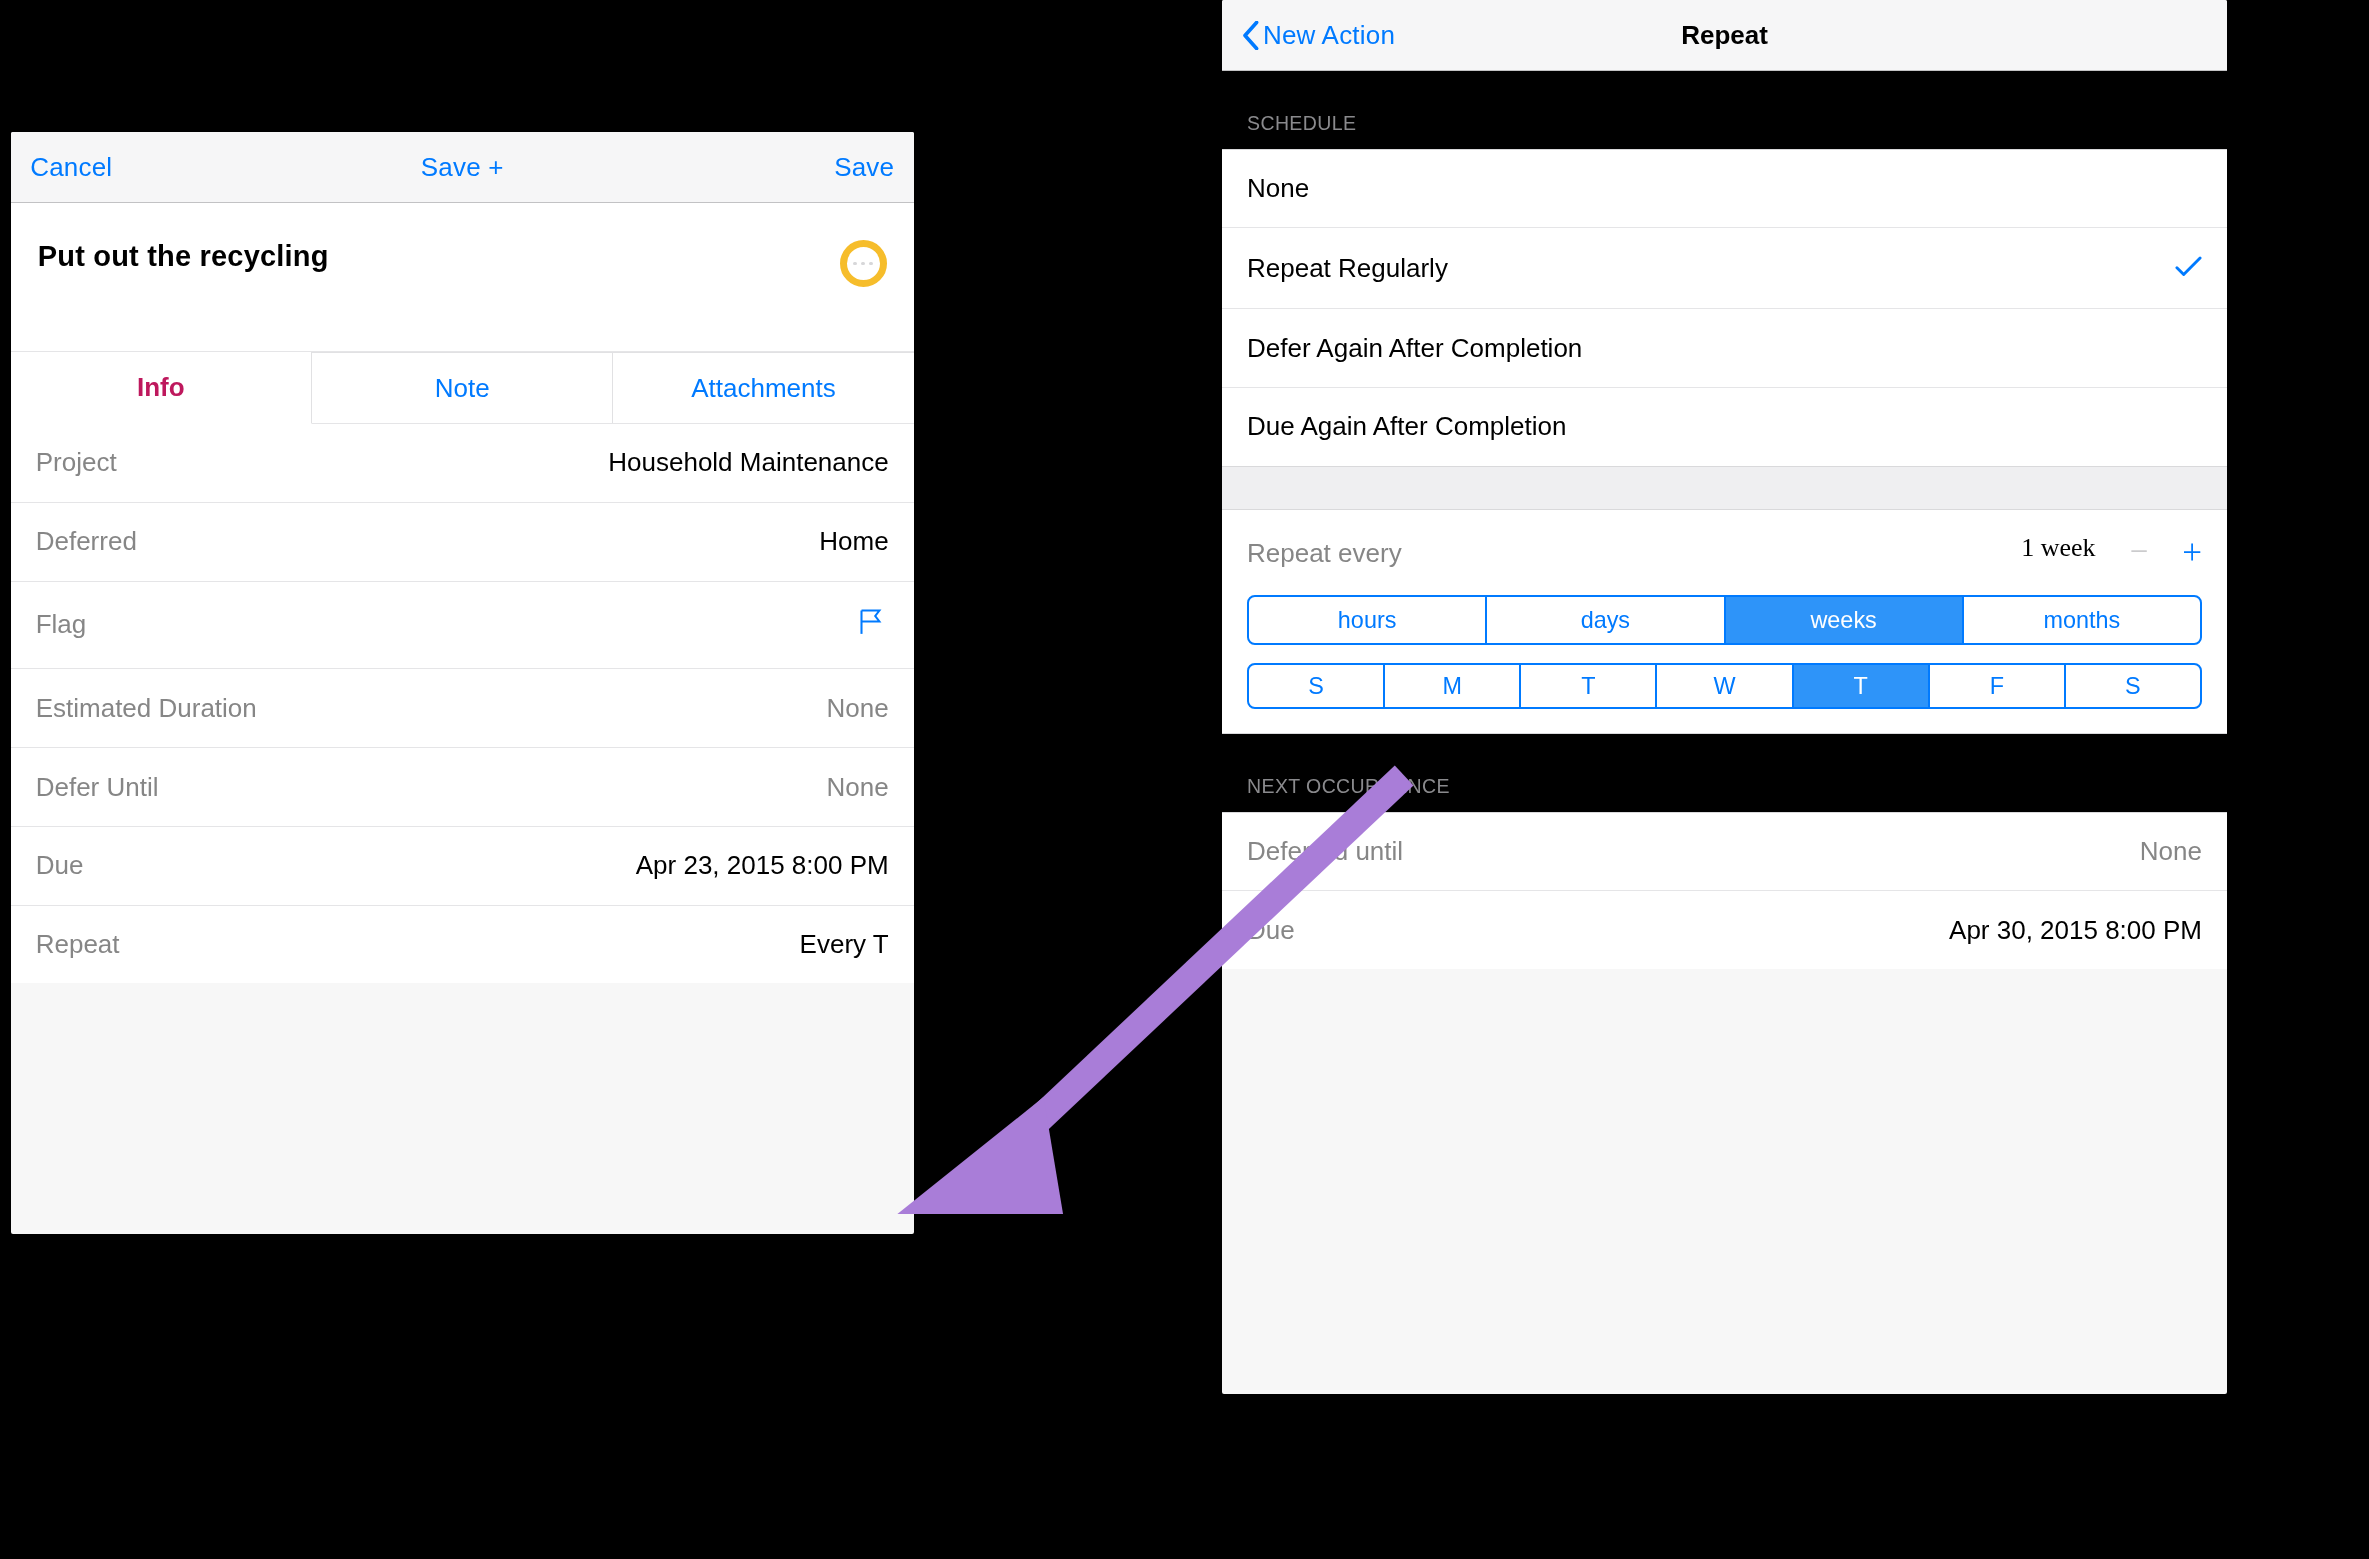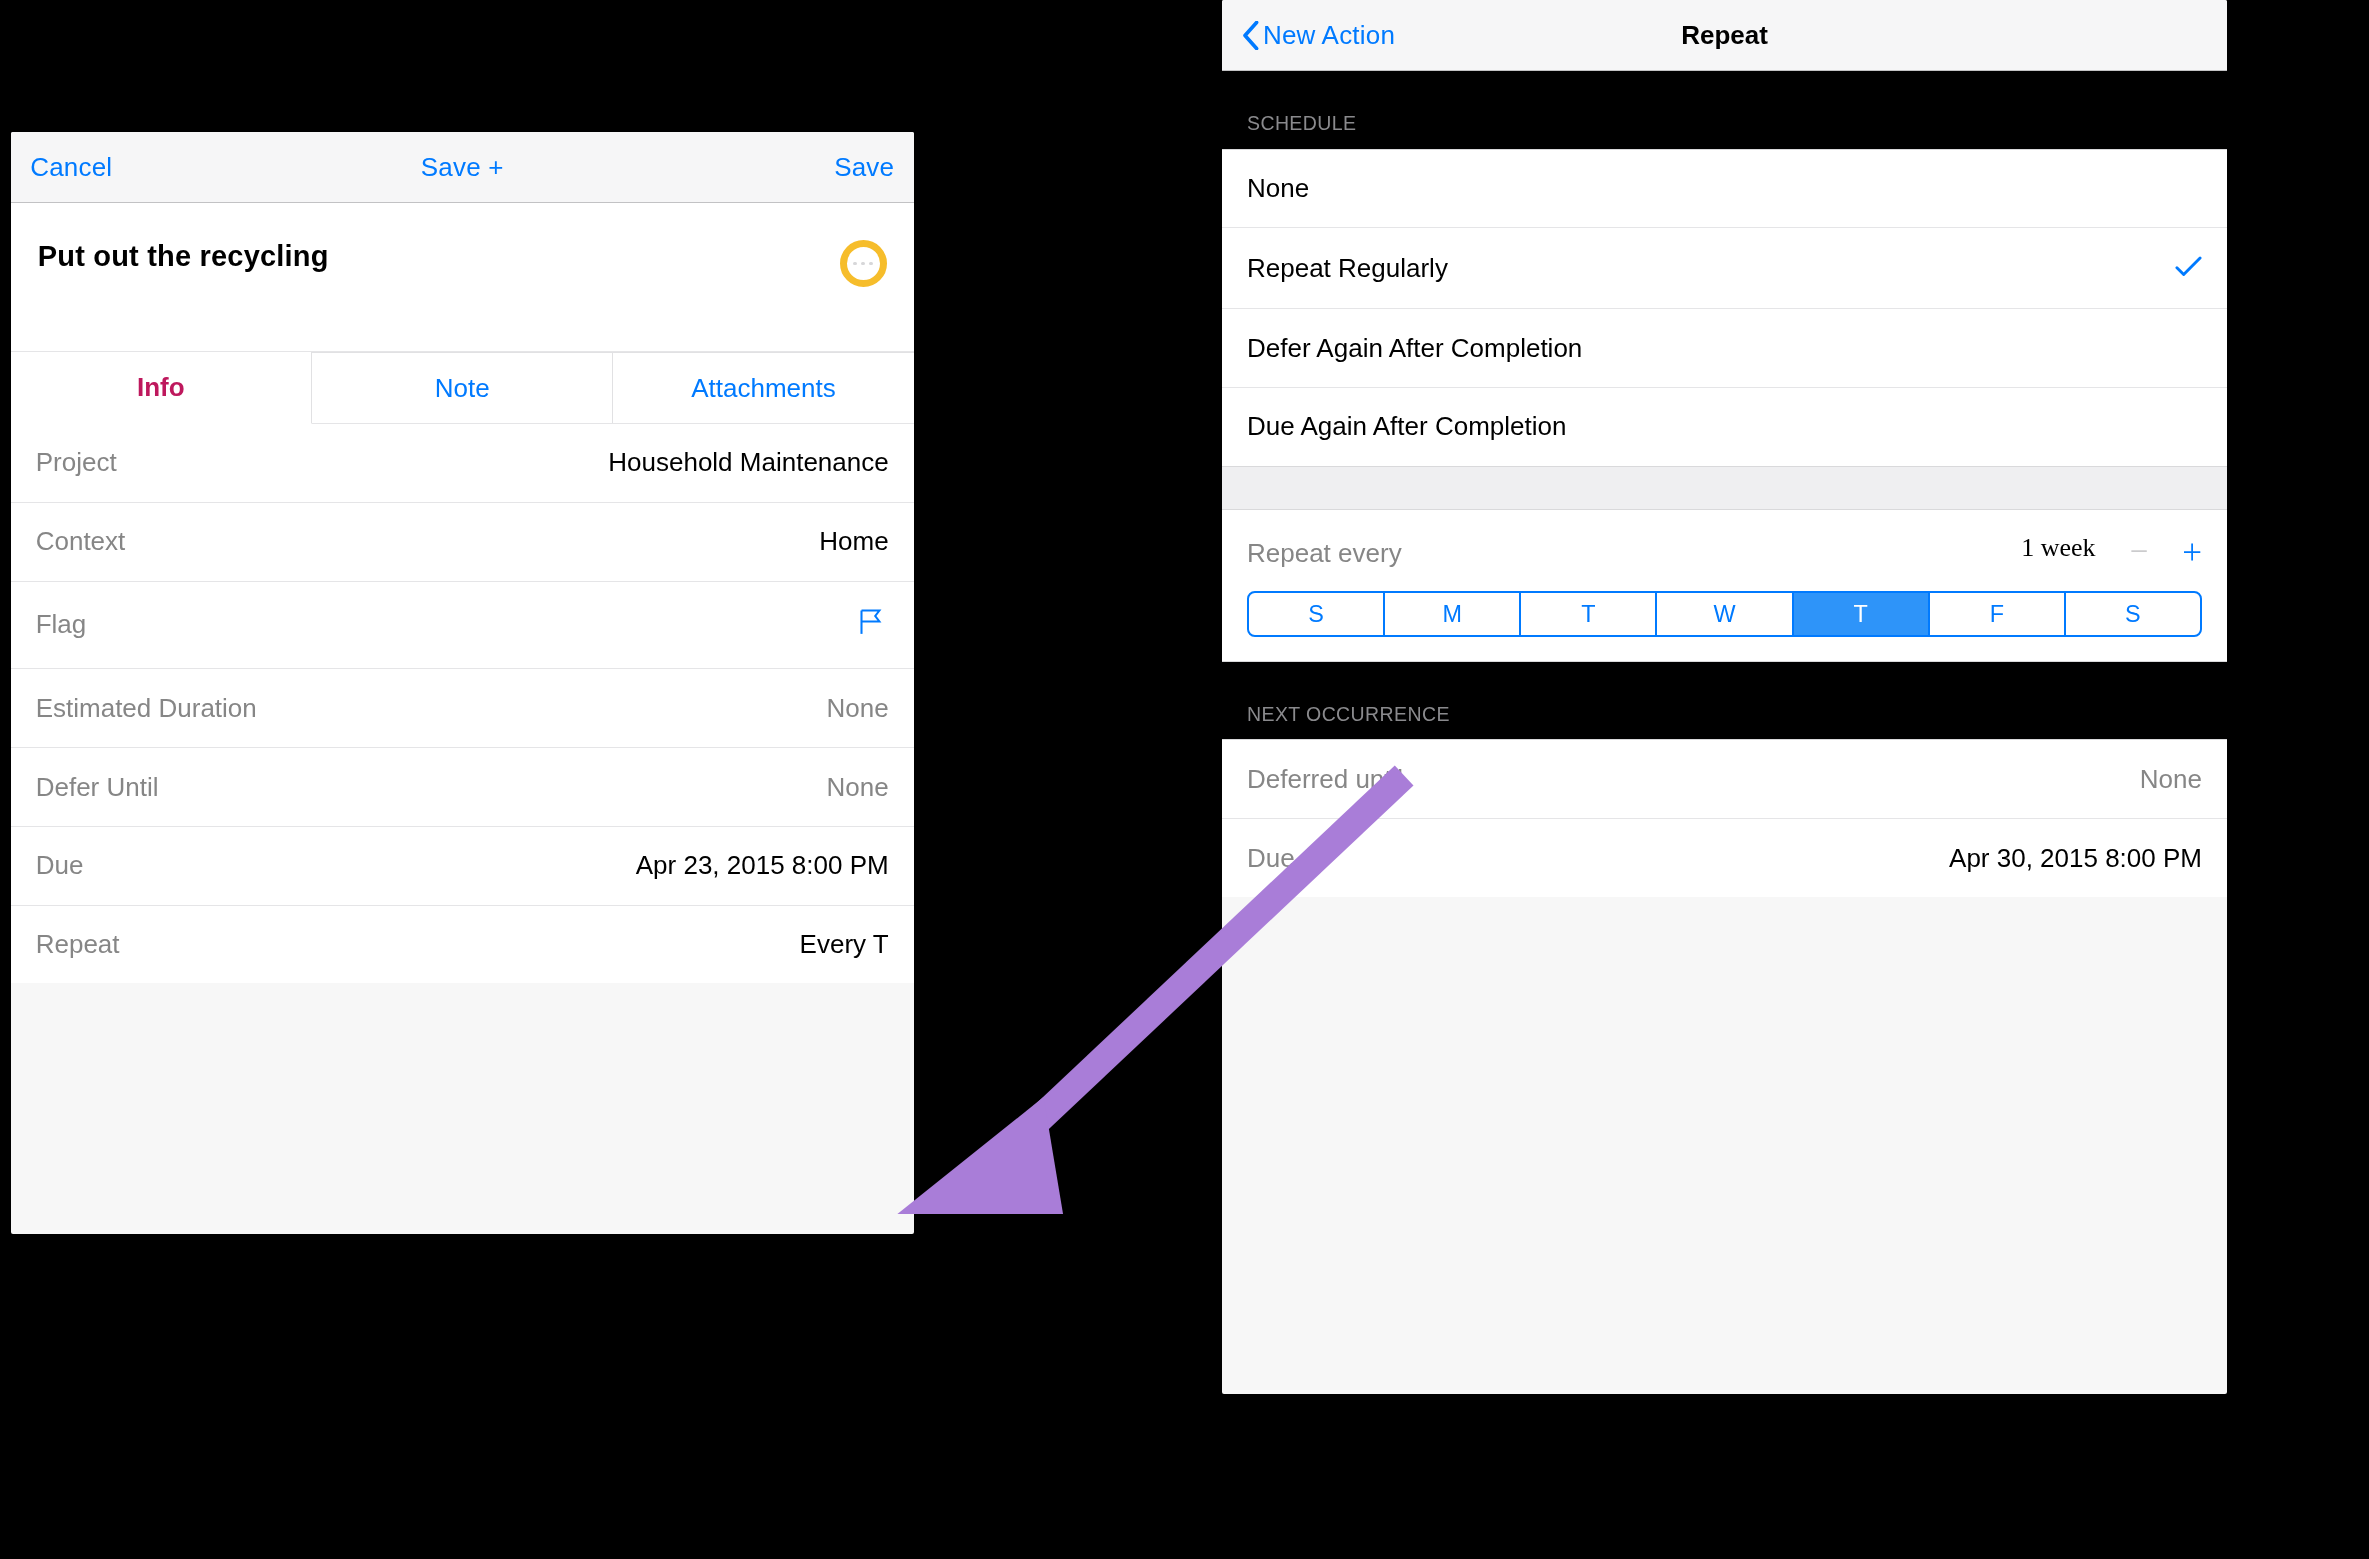--- a/index.html
+++ b/index.html
@@ -150,21 +150,21 @@
       <div class="tab">Note</div>
       <div class="tab">Attachments</div>
     </div>
 
     <div class="list">
       <div class="row">
         <div class="row-label">Project</div>
         <div class="row-value">Household Maintenance</div>
       </div>
       <div class="row">
-        <div class="row-label">Context</div>
+        <div class="row-label">Deferred</div>
         <div class="row-value">Home</div>
       </div>
       <div class="row">
         <div class="row-label">Flag</div>
         <div class="flag-icon-box">
           <svg width="33" height="33" viewBox="0 0 24 24" fill="none" stroke="#007aff" stroke-width="1.5">
             <path d="M4 21V4"></path>
               <path d="M4 4 h13 l-3 4 l3 4 H4"></path>
           </svg>
         </div>
@@ -225,20 +225,26 @@
     <div class="repeat-every">
       <div class="repeat-every-top">
         <div class="row-label">Repeat every</div>
         <div class="stepper">
           <div>1 week</div>
           <div class="minus">−</div>
           <div class="plus">+</div>
         </div>
       </div>
 
+      <div class="segmented">
+        <div class="seg">hours</div>
+        <div class="seg">days</div>
+        <div class="seg active">weeks</div>
+        <div class="seg">months</div>
+      </div>
 
       <div class="segmented days">
         <div class="seg">S</div>
         <div class="seg">M</div>
         <div class="seg">T</div>
         <div class="seg">W</div>
         <div class="seg active">T</div>
         <div class="seg">F</div>
         <div class="seg">S</div>
       </div>

